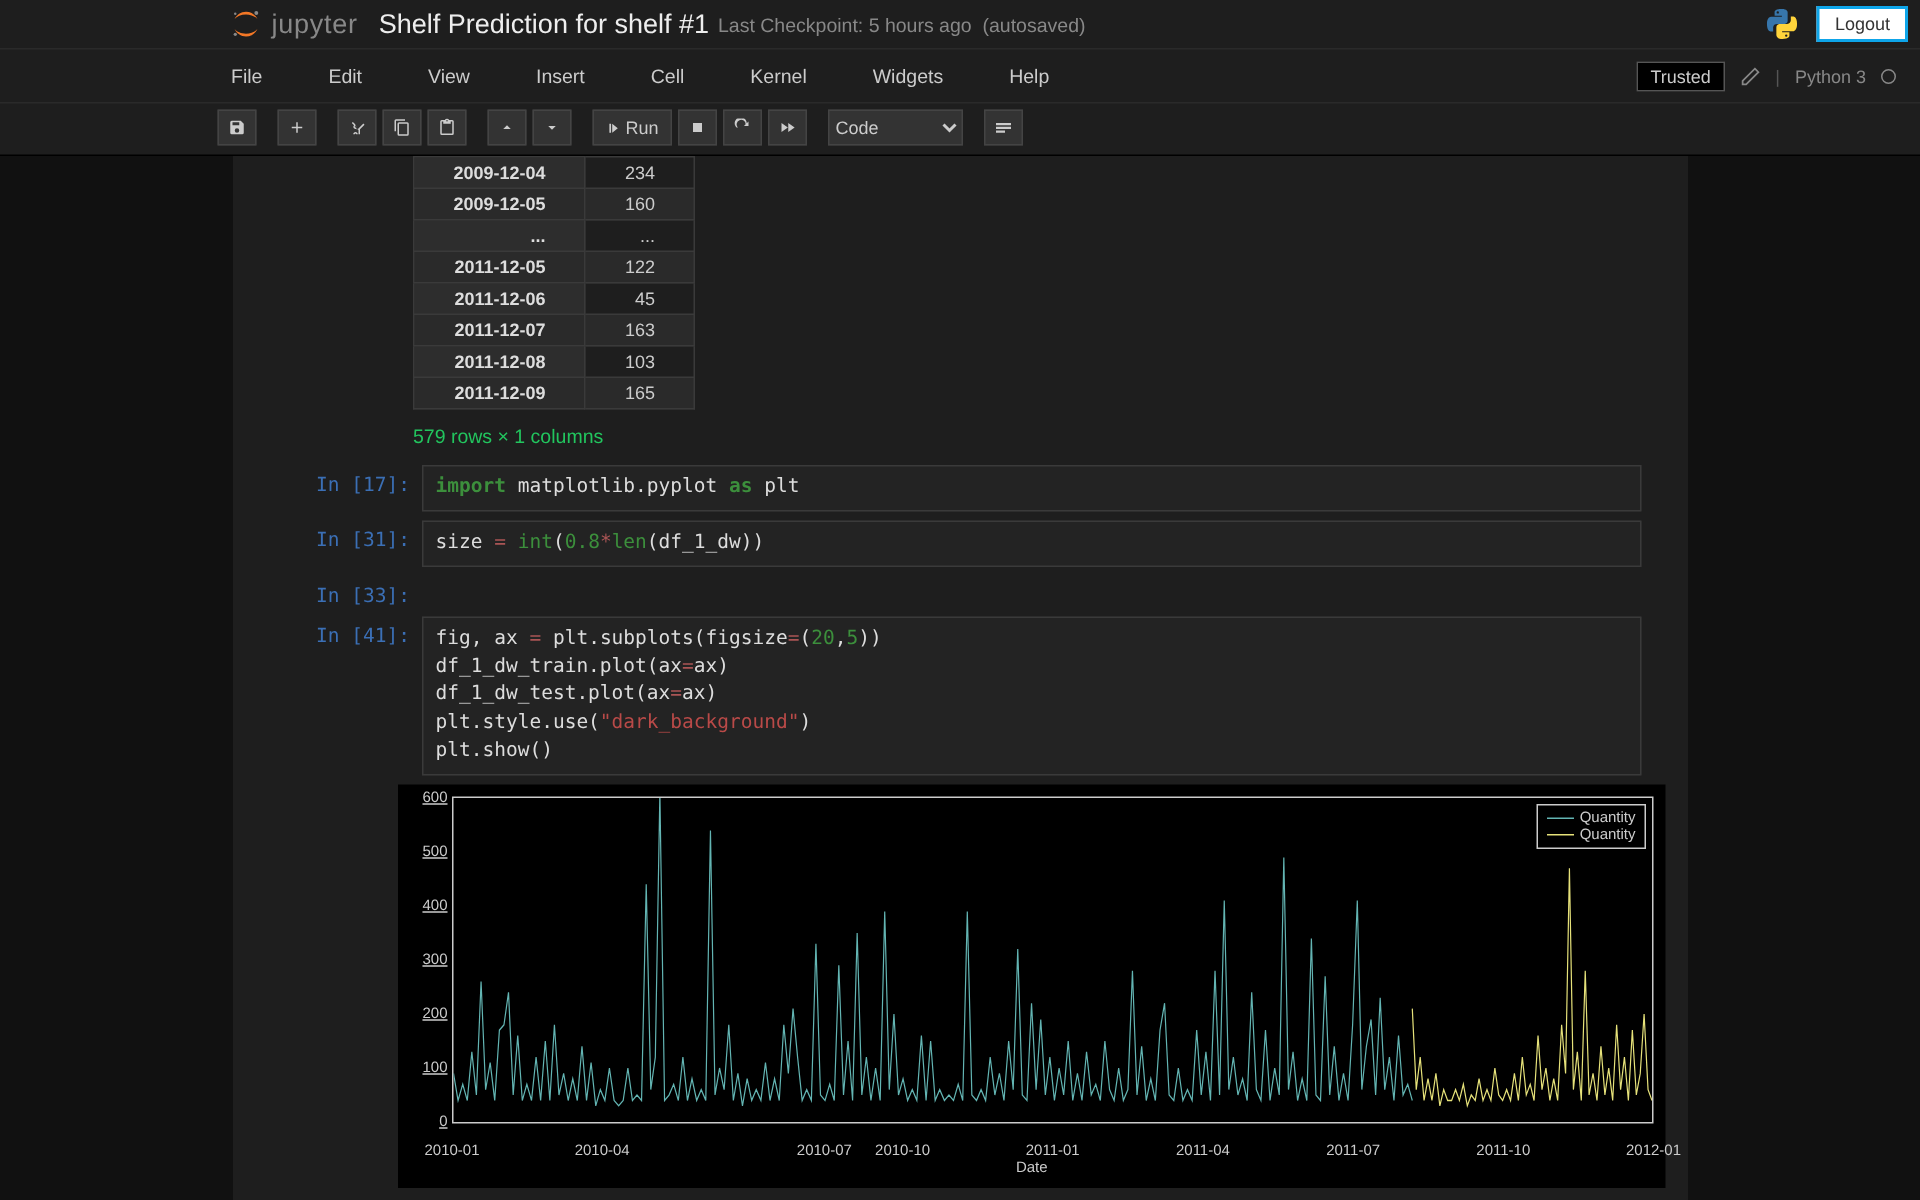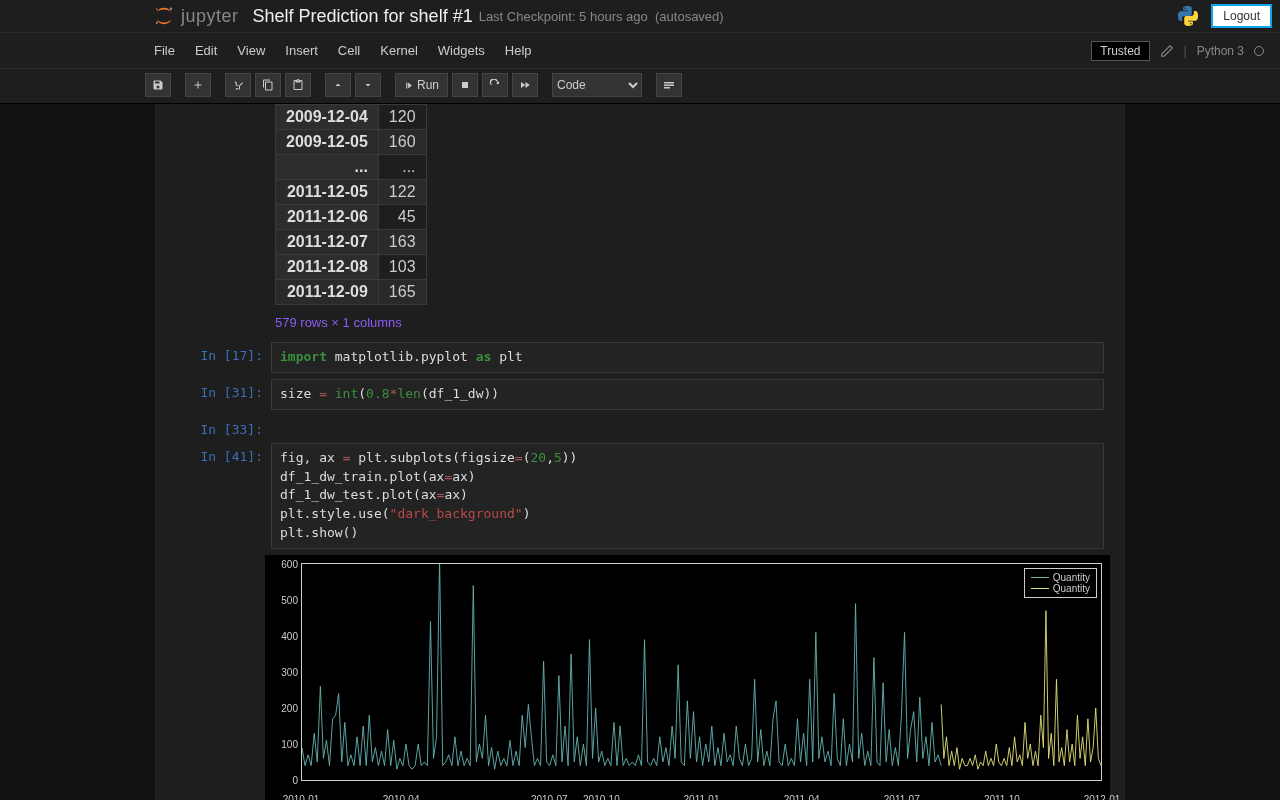--- a/index.html
+++ b/index.html
@@ -9,48 +9,48 @@
 .logo-wrap { display:flex; align-items:center; margin-left:145px; gap:2px; }
 .logo-ring { width:22px; height:22px; display:flex; align-items:center; justify-content:center; color:#f37726; }
 .logo-ring svg { display:block; }
 .logo-text { color:#888; font-size:18px; letter-spacing:0.5px; margin-left:4px; }
 #nb-name { color:#eee; font-size:18px; margin-left:14px; }
 #checkpoint { color:#888; font-size:13px; margin-left:6px; }
 .spacer { flex:1; }
 .py-badge { width:26px; height:20px; margin-right:10px; }
 .logout-btn { background:#fff; color:#333; border:2px solid #0ea5e9; padding:3px 10px; font-size:12px; cursor:pointer; }
 #menubar { display:flex; justify-content:space-between; align-items:center; padding:4px 8px 4px 150px; border-top:1px solid #2a2a2a; }
-#menus { display:flex; gap:12px; }
+#menus { display:flex; gap:36px; }
 #menus span { color:#ccc; font-size:13px; padding:6px 4px; cursor:pointer; }
 #menu-right { display:flex; align-items:center; gap:10px; color:#888; font-size:12px; padding-right:8px; }
 .trusted { background:#000000; color:#ccc; padding:2px 8px; border:1px solid #555; }
 .k-circle { width:10px; height:10px; border:1px solid #888; border-radius:50%; display:inline-block; }
 #toolbar { display:flex; align-items:center; gap:4px; padding:4px 8px 6px 145px; border-top:1px solid #2a2a2a; }
 .tbtn { background:#333; border:1px solid #444; color:#ccc; width:26px; height:24px; display:flex; align-items:center; justify-content:center; cursor:pointer; font-size:12px; }
 .tbtn.run { width:auto; padding:0 8px; gap:4px; }
 .tsep { width:6px; }
 .tselect { background:#333; border:1px solid #444; color:#ccc; height:24px; width:90px; font-size:12px; }
 #notebook-container { max-width:970px; margin:0 auto; background:#1e1e1e; padding:0 15px 40px 15px; height:calc(800px - 97px); overflow-y:auto; }
 .df-table { border-collapse:collapse; margin-left:105px; }
-.df-table th, .df-table td { border:1px solid #3a3a3a; padding:3px 10px; font-size:16px; text-align:right; }
+.df-table th, .df-table td { border:1px solid #3a3a3a; padding:3px 26px; font-size:12px; text-align:right; }
 .df-table th { background:#2d2d2d; color:#ddd; font-weight:bold; }
 .df-table tr.alt td, .df-table tr.alt th { background:#2a2a2a; }
-.df-summary { margin:10px 0 12px 105px; color:#8b5cf6; font-size:13px; }
-.cell { display:flex; margin:6px 6px; }
+.df-summary { margin:10px 0 12px 105px; color:#22c55e; font-size:13px; }
+.cell { display:flex; margin:6px 16px; }
 .prompt { width:95px; text-align:right; padding:6px 8px 0 0; color:#3b6fb5; font-family:monospace; font-size:13px; flex-shrink:0; }
 .input-area { flex:1; background:#232323; border:1px solid #3a3a3a; padding:5px 8px; font-family:monospace; font-size:13px; line-height:1.45; white-space:pre; color:#ddd; overflow-x:auto; }
 .kw { color:#3c8f3c; font-weight:bold; }
 .bi { color:#3c8f3c; }
 .num { color:#3c8f3c; }
 .str { color:#b94a48; }
 .op { color:#a55; }
 .output-area { margin:6px 0 0 95px; }
 .chart-wrap { background:#000; padding:8px; }
 .chart-inner { position:relative; background:#000; height:218px; border:1px solid #ccc; margin-left:28px; margin-bottom:10px; }
-.axis-t { position:absolute; right:100%; transform:translateY(-50%); color:#ccc; font-size:10px; padding-right:4px; }
+.axis-t { position:absolute; right:100%; transform:translateY(-50%); color:#ccc; font-size:10px; padding-right:4px;text-decoration:underline; }
 .x-axis { position:relative; height:12px; margin-left:28px; }
 .axis-x { position:absolute; top:3px; transform:translateX(-50%); color:#ccc; font-size:10px; white-space:nowrap; }
 .xlabel { text-align:center; color:#ccc; font-size:10px; padding-top:2px; }
 .legend { position:absolute; top:4px; right:4px; border:1px solid #ccc; background:#000; padding:3px 6px; font-size:10px; color:#ccc; }
 .legend-row { display:flex; align-items:center; gap:4px; }
 .leg-line { width:18px; height:1px; }
 svg.plot { width:100%; height:100%; display:block; }
 .icon { width:12px; height:12px; display:block; }
 .pencil-icon { width:14px; height:14px; display:block; }
 </style>
@@ -177,21 +177,21 @@
         </svg>
       </span>
   </div>
 </div>
 
 <div id="notebook-container">
   <table class="df-table">
       <tbody id="df-body">
         <tr>
           <th>2009-12-04</th>
-          <td>120</td>
+          <td>234</td>
         </tr>
         <tr class="alt">
           <th>2009-12-05</th>
           <td>160</td>
         </tr>
         <tr>
           <th>...</th>
           <td>...</td>
         </tr>
         <tr class="alt">

